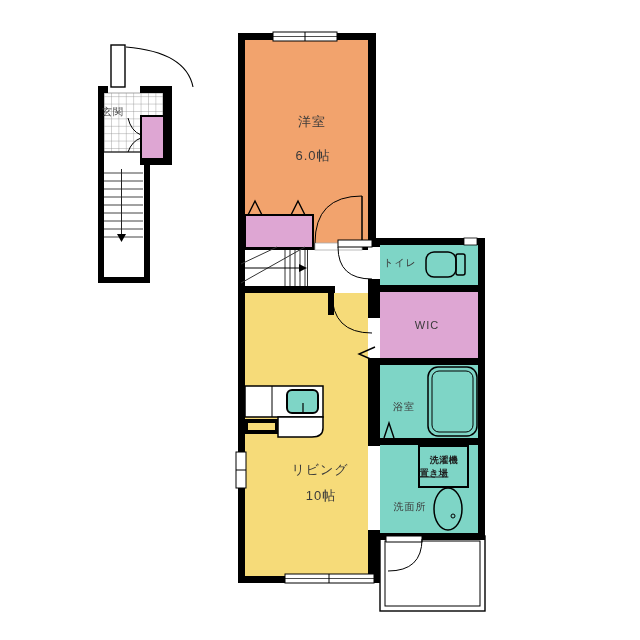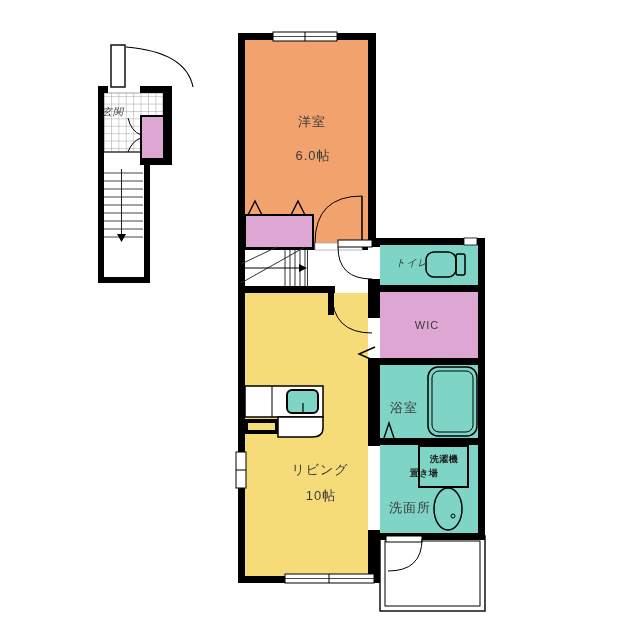--- a/index.html
+++ b/index.html
@@ -8,22 +8,22 @@
     font-family:"Liberation Sans","DejaVu Sans",sans-serif;
   }
   #plan-svg{position:absolute;left:0;top:0;}
   .lbl{
     position:absolute;transform:translate(-50%,-50%);
     color:#3a3a3a;white-space:nowrap;line-height:1;letter-spacing:1px;
     pointer-events:none;
   }
   .lbl-13{font-size:13px;}
   .lbl-12{font-size:11px;}
-  .lbl-11{font-size:13px;}
-  .lbl-10{font-size:10px;font-style:italic;}
+  .lbl-11{font-size:10px;}
+  .lbl-10{font-size:10px;}
   .lbl-9{font-size:9px;font-weight:bold;color:#1d1d1d;letter-spacing:0.5px;}
 </style>
 </head>
 <body>
 
 <div id="canvas">
 
 <svg id="plan-svg" width="640" height="640" viewBox="0 0 640 640">
   <defs>
     <pattern id="tilegrid" width="7.4" height="7.4" patternUnits="userSpaceOnUse">
@@ -196,22 +196,22 @@
     <g stroke-width="1.5">
       <ellipse cx="448" cy="509" rx="14" ry="21"></ellipse>
       <circle cx="453" cy="516" r="2" stroke-width="1"></circle>
     </g>
   </g>
 </svg>
 
 <div class="lbl lbl-10" style="left:113px;top:112px;">玄関</div>
 <div class="lbl lbl-13" style="left:312px;top:121px;">洋室</div>
 <div class="lbl lbl-13" style="left:313px;top:155px;">6.0帖</div>
-<div class="lbl lbl-10" style="left:412px;top:263px;">トイレ</div>
+<div class="lbl lbl-10" style="left:400px;top:263px;">トイレ</div>
 <div class="lbl lbl-12" style="left:427px;top:325px;">WIC</div>
 <div class="lbl lbl-11" style="left:404px;top:407px;">浴室</div>
-<div class="lbl lbl-9" style="left:444px;top:460px;font-family:Liberation Mono, monospace;">洗濯機</div>
-<div class="lbl lbl-9" style="left:424px;top:473px;">置き場</div>
+<div class="lbl lbl-9" style="left:444px;top:460px;">洗濯機</div>
+<div class="lbl lbl-9" style="left:434px;top:473px;text-decoration:underline;">置き場</div>
 <div class="lbl lbl-11" style="left:410px;top:507px;text-align:center;">洗面所</div>
 <div class="lbl lbl-13" style="left:320px;top:469px;">リビング</div>
 <div class="lbl lbl-13" style="left:321px;top:489px;margin-top:6px;">10帖</div>
 
 </div>
 
 </body></html>

